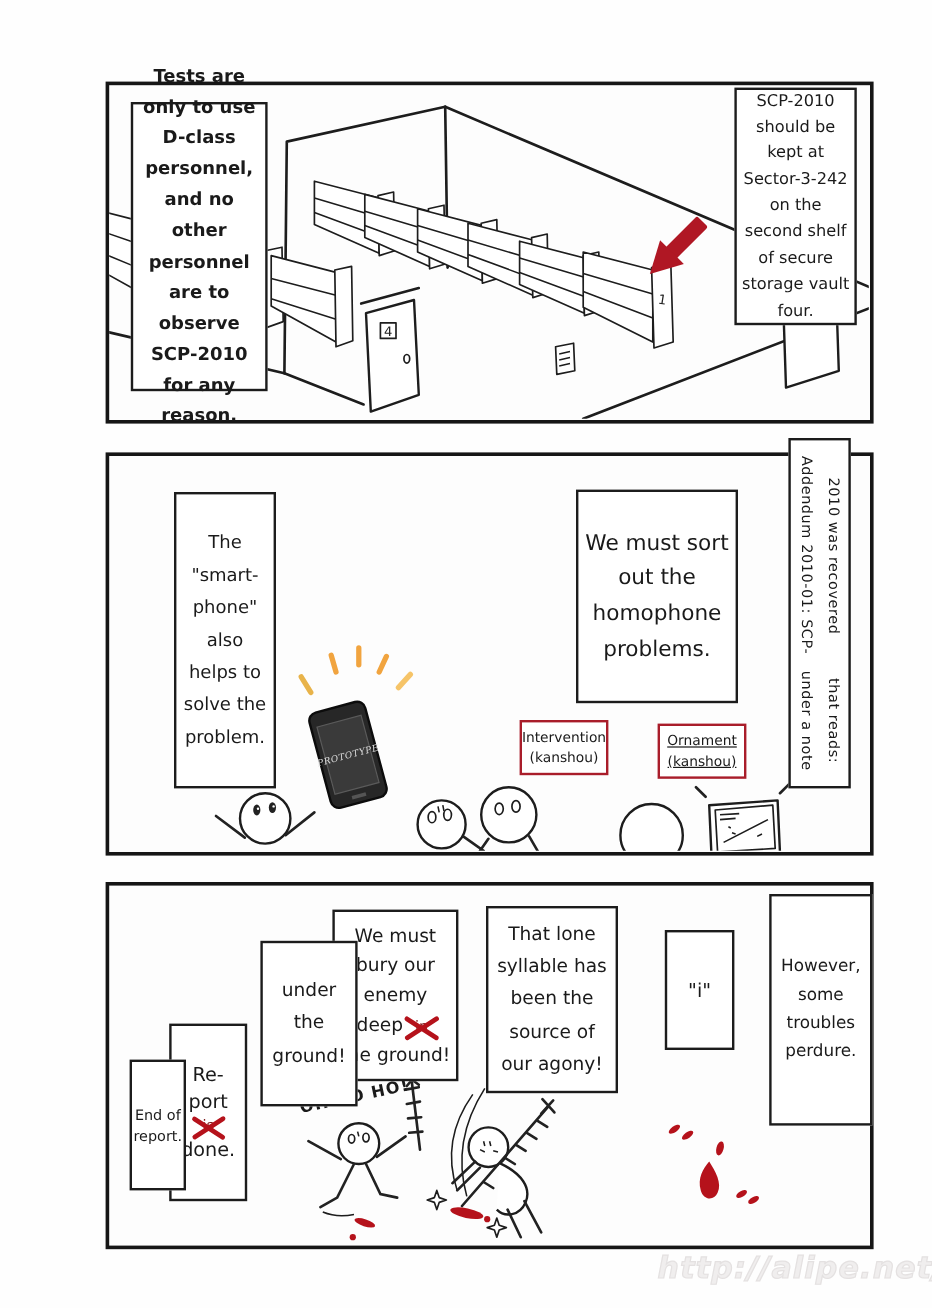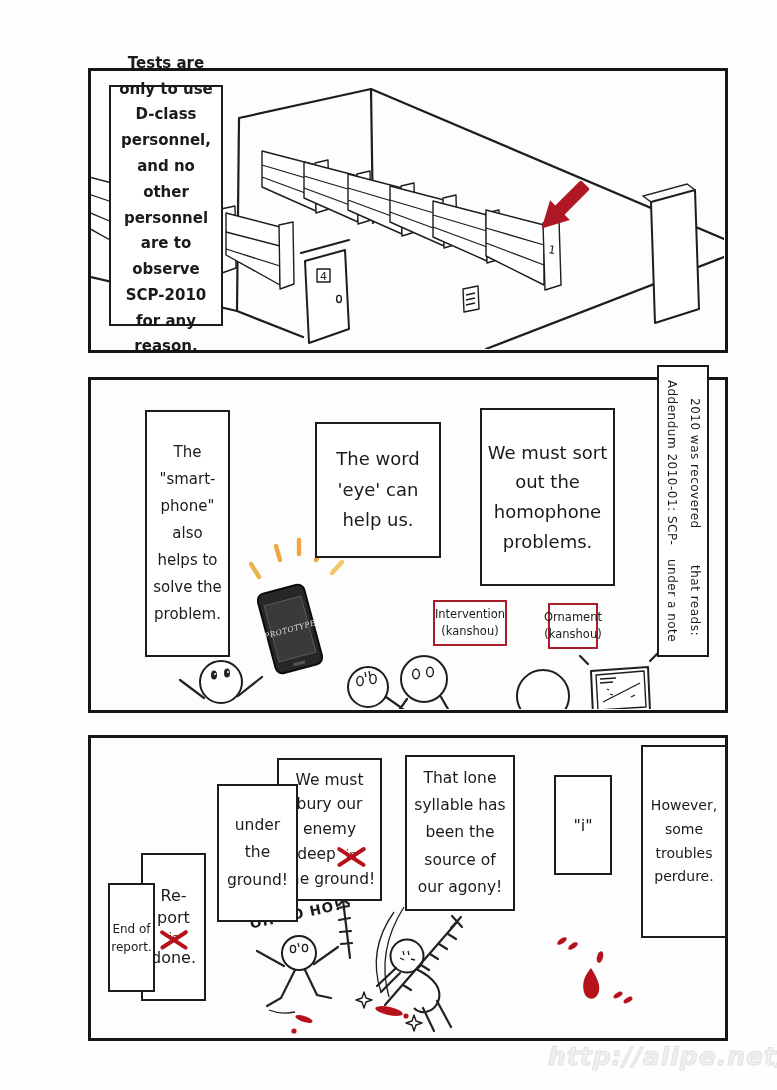--- a/index.html
+++ b/index.html
@@ -14,21 +14,21 @@
         display:flex;align-items:center;justify-content:center;text-align:center;padding:4px;}
   .redbox{position:absolute;background:#fff;border:2.5px solid #a91d2a;box-sizing:border-box;
         display:flex;flex-direction:column;align-items:center;justify-content:center;text-align:center;
         font-size:11.5px;line-height:1.45;}
   #p1-left{left:18px;top:14px;width:114px;height:241px;font-size:15px;line-height:1.72;font-weight:bold;}
   #p1-right{left:521px;top:2px;width:102px;height:198px;font-size:13.5px;line-height:1.62;}
   #p2-left{left:54px;top:30px;width:85px;height:247px;font-size:15px;line-height:1.8;}
   #p2-center{left:224px;top:42px;width:126px;height:136px;font-size:18px;line-height:1.7;}
   #p2-right{left:389px;top:28px;width:135px;height:178px;font-size:18px;line-height:1.65;}
   #p2-intervention{left:294px;top:220px;width:74px;height:46px;margin-left:48px;}
-  #p2-ornament{left:457px;top:223px;width:50px;height:46px;}
+  #p2-ornament{left:457px;top:223px;width:74px;height:46px;text-decoration:underline;}
   #p2-addendum{left:566px;top:-15px;width:52px;height:292px;z-index:6;
         writing-mode:vertical-lr;display:flex;align-items:center;justify-content:center;
         font-size:12px;letter-spacing:0.5px;padding:6px 2px;}
   #p2-addendum div{text-align:center;line-height:1.9;}
   #p3-under{left:126px;top:34px;width:81px;height:138px;font-size:15.5px;line-height:1.75;z-index:3;margin-top:12px;}
   #p3-bury{left:186px;top:20px;width:105px;height:143px;font-size:15.5px;line-height:1.6;z-index:2;}
   #p3-syllable{left:314px;top:17px;width:110px;height:156px;font-size:15.5px;line-height:1.75;}
   #p3-i{left:463px;top:37px;width:58px;height:100px;font-size:16px;}
   #p3-however{left:550px;top:7px;width:86px;height:193px;font-size:14px;line-height:1.7;}
   #p3-report{left:50px;top:115px;width:65px;height:148px;font-size:16px;line-height:1.4;z-index:2;
@@ -155,20 +155,23 @@
       </g>
 
       <g transform="translate(452,156) rotate(135)" fill="#b01724">
         <rect x="-60" y="-6.5" width="42" height="13" rx="2"></rect>
         <polygon points="-24,-14 2,0 -24,14"></polygon>
       </g>
     </svg>
     <div class="note" id="p1-left">
       <span>Tests are only to use D-class personnel, and no other personnel are to observe SCP-2010 for any reason.</span>
     </div>
+    <div class="note" id="p1-right">
+      <span>SCP-2010 should be kept at Sector-3-242 on the second shelf of secure storage vault four.</span>
+    </div>
   </div>
 
   <div class="panel" id="panel-2">
     <svg class="scene" width="633" height="329" viewBox="0 0 633 329">
 
       <g stroke-width="4.4" stroke-linecap="round" fill="none">
         <path d="M168,197 l-8,-13" stroke="#e8b34a"></path>
         <path d="M189,180 l-4,-14" stroke="#f1a43f"></path>
         <path d="M208,174 l0,-14" stroke="#f1a43f"></path>
         <path d="M225,180 l6,-13" stroke="#f1a43f"></path>
@@ -211,23 +214,20 @@
         <polygon class="wh" points="500,291 557,287 559,331 502,335"></polygon>
         <polygon class="wh1" points="505,295 553,291 555,327 507,330"></polygon>
         <path class="thin" d="M509,299 l16,-1 M509,303 l13,-1 M512,322 L549,303 M519,314 l3,1 M516,309 l2,1 M540,317 l4,-2" stroke="#666"></path>
         <path class="fig" d="M527,335 L526,344 M535,334 L536,344 M517,346 L545,345"></path>
         <path class="fig" d="M497,284 L489,276 M559,281 L567,273" stroke-width="1.6"></path>
       </g>
     </svg>
     <div class="note" id="p2-left">
       <span>The "smart-phone" also helps to solve the problem.</span>
     </div>
-    <div class="note" id="p2-center">
-      <span>The word 'eye' can help us.</span>
-    </div>
     <div class="note" id="p2-right">
       <span>We must sort out the homophone problems.</span>
     </div>
     <div class="redbox" id="p2-intervention">
       <span>Intervention</span>
       <span>(kanshou)</span>
     </div>
     <div class="redbox" id="p2-ornament">
       <span>Ornament</span>
       <span>(kanshou)</span>

